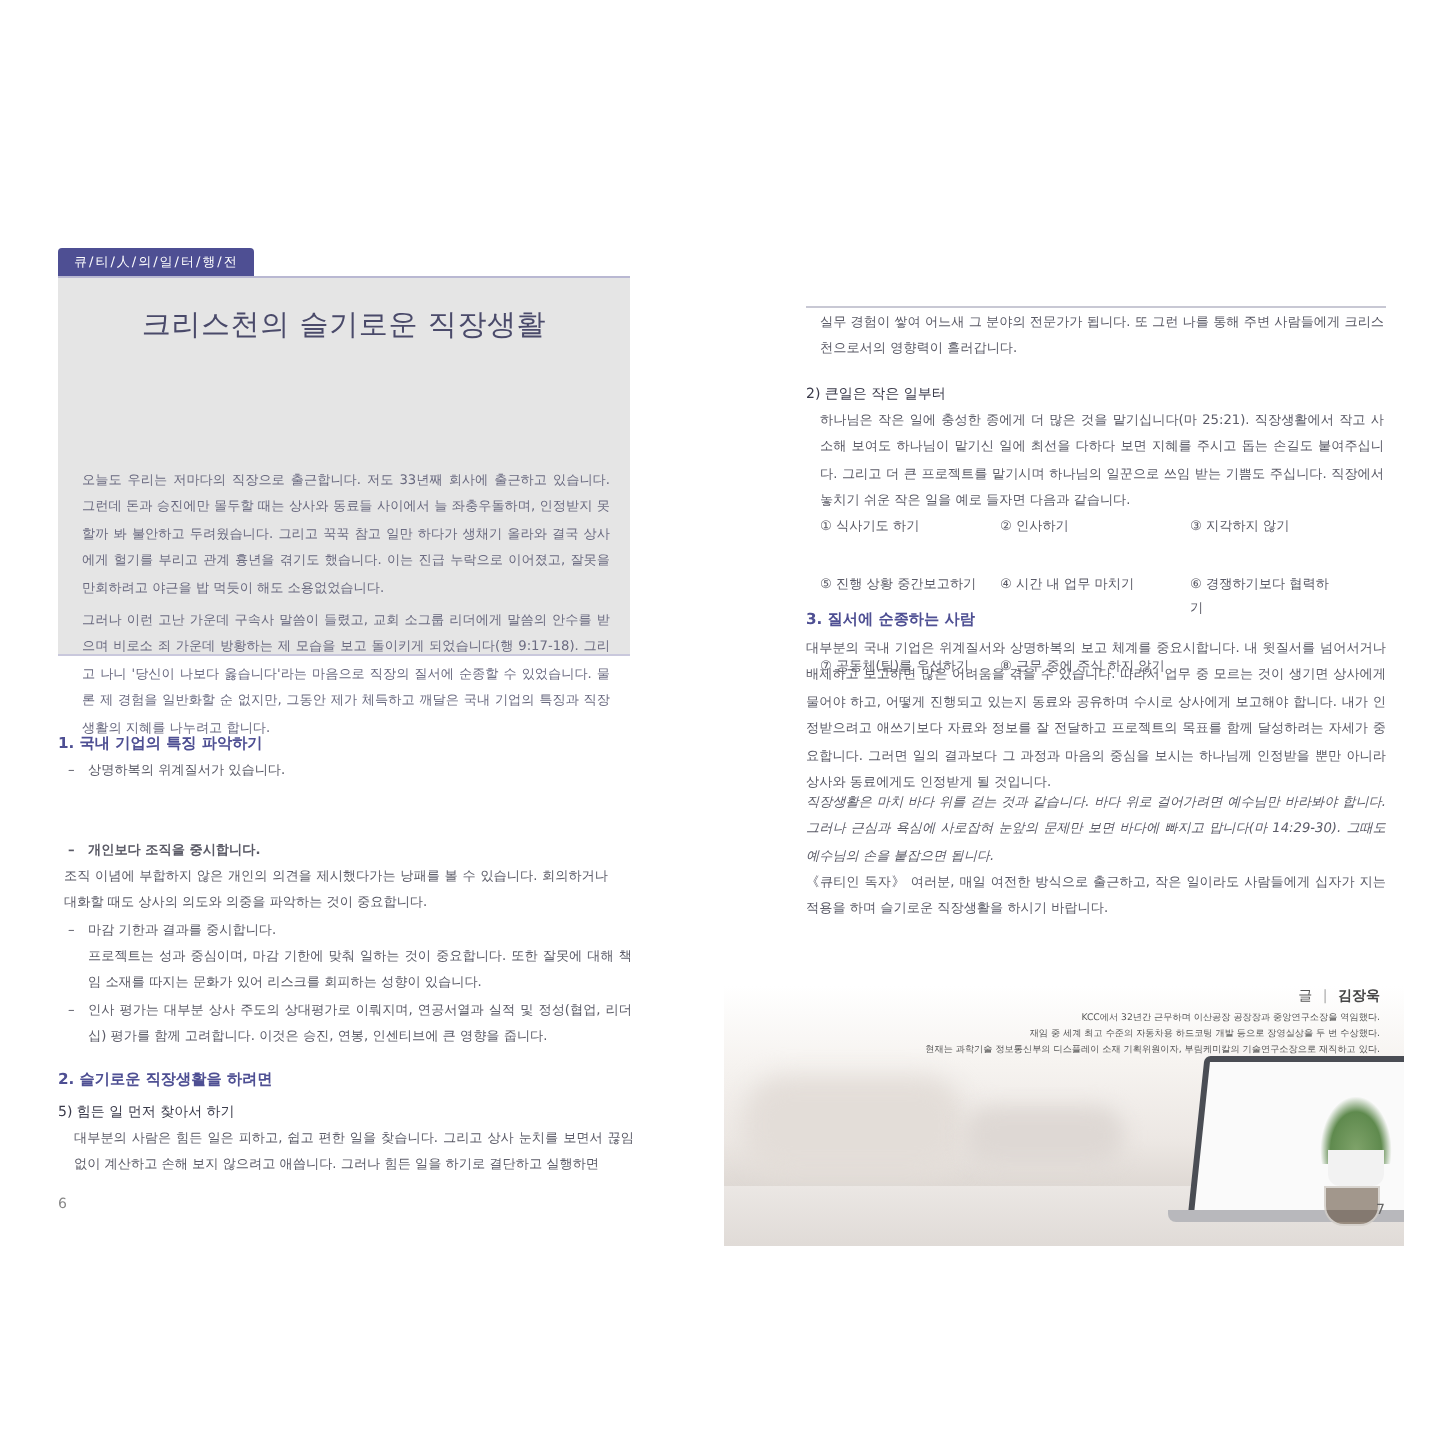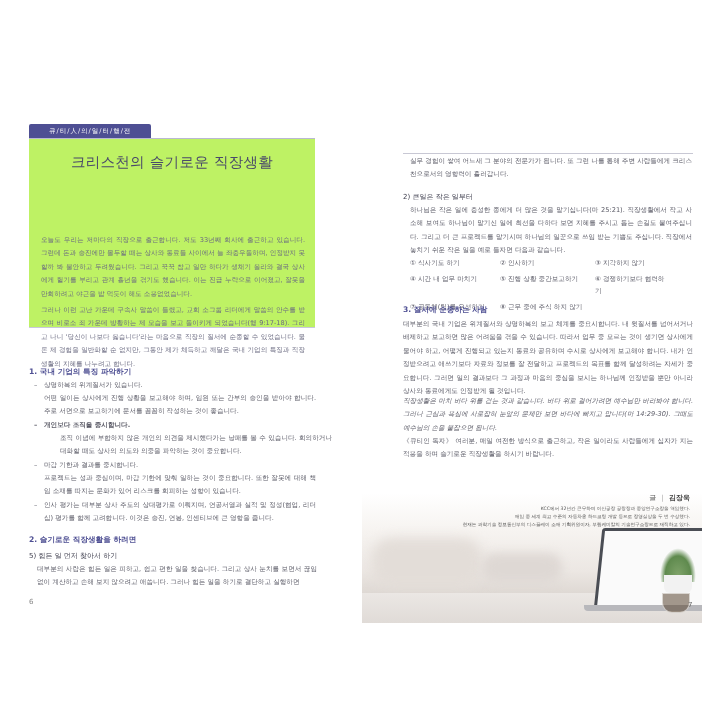--- a/index.html
+++ b/index.html
@@ -1,43 +1,43 @@
 <!DOCTYPE html>
 <html><head>
 <meta charset="utf-8">
 <style>
   html, body { margin:0; padding:0; }
   body { width:720px; height:720px; background:#ffffff; position:relative; overflow:hidden;
          font-family:"DejaVu Sans", "Liberation Sans", sans-serif; color:#4a4a55; }
   .page { position:absolute; top:0; height:720px; }
   .left { left:0; width:360px; }
 
-  .tag { position:absolute; left:29px; top:124px; height:14px; padding:0 20px;
+  .tag { position:absolute; left:29px; top:124px; height:14px; padding:0 8px;
          background:#4e4f93; color:#fff; font-size:6.5px; line-height:14px; letter-spacing:1px;
          border-radius:2px 2px 0 0; white-space:nowrap; }
   .intro-box { position:absolute; left:29px; top:138px; width:286px; height:188px;
-               background:#bef264; border-top:1px solid #b9b8d2; border-bottom:1px solid #c9c8dc; }
+               background:#e5e5e5; border-top:1px solid #b9b8d2; border-bottom:1px solid #c9c8dc; }
   .title { position:absolute; left:0; right:0; top:14px; text-align:center;
            font-size:14.5px; color:#4a4a6a; letter-spacing:0.3px; }
   .intro-p { position:absolute; left:12px; right:10px; font-size:6.6px; line-height:13.4px;
              color:#6a6a80; text-align:justify;margin-top:48px; }
 
   .h-sec { position:absolute; font-size:7.6px; font-weight:bold; color:#4e4f93; white-space:nowrap; }
   .h-sub { position:absolute; font-size:7px; font-weight:normal; color:#3a3a4a; white-space:nowrap; }
   .body-p { position:absolute; font-size:6.6px; line-height:13.4px; color:#5a5a66; text-align:justify; }
   .bullet { position:absolute; font-size:6.6px; line-height:13.4px; color:#5a5a66; }
   .bullet .dash { display:inline-block; width:10px; }
   .bullet-body { position:absolute; font-size:6.6px; line-height:13.4px; color:#5a5a66; text-align:justify; }
 
   .page-num { position:absolute; font-size:7px; color:#888; }
 
   .top-rule { position:absolute; left:403px; top:153px; width:290px; height:1px; background:#c8c8d4; }
 
   .grid { position:absolute; left:410px; top:257px; width:260px; font-size:6.6px; color:#5a5a66;
-          display:grid; grid-template-columns:90px 95px 75px; row-gap:4px; line-height:12px; }
+          display:grid; grid-template-columns:90px 95px 75px; row-gap:17px; line-height:12px; }
 
   .photo { position:absolute; left:362px; top:493px; width:340px; height:130px; overflow:hidden;
            background:linear-gradient(180deg,#ffffff 0%,#f6f3f0 30%,#ece7e3 60%,#dcd6d1 80%,#e6e2de 100%); }
   .blur1 { position:absolute; left:10px; top:45px; width:110px; height:50px; background:#e3ddd8; border-radius:20px; filter:blur(6px); }
   .blur2 { position:absolute; left:120px; top:60px; width:80px; height:30px; background:#ded8d4; border-radius:14px; filter:blur(5px); }
   .table-top { position:absolute; left:0; right:0; top:100px; height:30px; background:linear-gradient(180deg,#ebe7e4,#e0dbd7); }
   .laptop-screen { position:absolute; left:236px; top:35px; width:110px; height:76px; background:#fafafa;
                    border:3px solid #4a4d54; border-radius:3px; transform:skewX(-6deg); }
   .laptop-base { position:absolute; left:222px; top:112px; width:150px; height:6px; background:#b8b8bc; border-radius:0 0 4px 4px; }
   .plant { position:absolute; left:298px; top:55px; width:36px; height:34px;
@@ -57,24 +57,23 @@
   <div class="tag">큐/티/人/의/일/터/행/전</div>
   <div class="intro-box">
     <div class="title">크리스천의 슬기로운 직장생활</div>
     <div class="intro-p" style="top:47px;">오늘도 우리는 저마다의 직장으로 출근합니다. 저도 33년째 회사에 출근하고 있습니다. 그런데 돈과 승진에만 몰두할 때는 상사와 동료들 사이에서 늘 좌충우돌하며, 인정받지 못할까 봐 불안하고 두려웠습니다. 그리고 꾹꾹 참고 일만 하다가 생채기 올라와 결국 상사에게 헐기를 부리고 관계 흉년을 겪기도 했습니다. 이는 진급 누락으로 이어졌고, 잘못을 만회하려고 야근을 밥 먹듯이 해도 소용없었습니다.</div>
     <div class="intro-p" style="top:117px;">그러나 이런 고난 가운데 구속사 말씀이 들렸고, 교회 소그룹 리더에게 말씀의 안수를 받으며 비로소 죄 가운데 방황하는 제 모습을 보고 돌이키게 되었습니다(행 9:17-18). 그리고 나니 '당신이 나보다 옳습니다'라는 마음으로 직장의 질서에 순종할 수 있었습니다. 물론 제 경험을 일반화할 순 없지만, 그동안 제가 체득하고 깨달은 국내 기업의 특징과 직장생활의 지혜를 나누려고 합니다.</div>
   </div>
 
   <div class="h-sec" style="left:29px; top:367px;">1. 국내 기업의 특징 파악하기</div>
 
   <div class="bullet" style="left:34px; top:379px; width:290px;"><span class="dash">–</span><span>상명하복의 위계질서가 있습니다.</span></div>
-  <div class="bullet-body" style="left:44px; top:392px; width:272px;">어떤 일이든 상사에게 진행 상황을 보고해야 하며, 임원 또는 간부의 승인을 받아야 합니다. 주로 서면으로 보고하기에 문서를 꼼꼼히 작성하는 것이 좋습니다.</div>
 
   <div class="bullet" style="left:34px; top:419px; width:290px;font-weight:bold;"><span class="dash">–</span><span>개인보다 조직을 중시합니다.</span></div>
-  <div class="bullet-body" style="left:60px; top:432px; width:272px;">조직 이념에 부합하지 않은 개인의 의견을 제시했다가는 낭패를 볼 수 있습니다. 회의하거나 대화할 때도 상사의 의도와 의중을 파악하는 것이 중요합니다.</div>
+  <div class="bullet-body" style="left:32px; top:432px; width:272px;">조직 이념에 부합하지 않은 개인의 의견을 제시했다가는 낭패를 볼 수 있습니다. 회의하거나 대화할 때도 상사의 의도와 의중을 파악하는 것이 중요합니다.</div>
 
   <div class="bullet" style="left:34px; top:459px; width:290px;"><span class="dash">–</span><span>마감 기한과 결과를 중시합니다.</span></div>
   <div class="bullet-body" style="left:44px; top:472px; width:272px;">프로젝트는 성과 중심이며, 마감 기한에 맞춰 일하는 것이 중요합니다. 또한 잘못에 대해 책임 소재를 따지는 문화가 있어 리스크를 회피하는 성향이 있습니다.</div>
 
   <div class="bullet" style="left:34px; top:499px; width:282px; display:flex;">
       <span class="dash" style="flex:none;">–</span>
       <span style="text-align:justify;">인사 평가는 대부분 상사 주도의 상대평가로 이뤄지며, 연공서열과 실적 및 정성(협업, 리더십) 평가를 함께 고려합니다. 이것은 승진, 연봉, 인센티브에 큰 영향을 줍니다.</span>
     </div>
 
   <div class="h-sec" style="left:29px; top:535px;">2. 슬기로운 직장생활을 하려면</div>
@@ -88,22 +87,22 @@
 
 <div class="body-p" style="left:410px; top:155px; width:282px;">실무 경험이 쌓여 어느새 그 분야의 전문가가 됩니다. 또 그런 나를 통해 주변 사람들에게 크리스천으로서의 영향력이 흘러갑니다.</div>
 
 <div class="h-sub" style="left:403px; top:192px;">2) 큰일은 작은 일부터</div>
 <div class="body-p" style="left:410px; top:204px; width:282px;">하나님은 작은 일에 충성한 종에게 더 많은 것을 맡기십니다(마 25:21). 직장생활에서 작고 사소해 보여도 하나님이 맡기신 일에 최선을 다하다 보면 지혜를 주시고 돕는 손길도 붙여주십니다. 그리고 더 큰 프로젝트를 맡기시며 하나님의 일꾼으로 쓰임 받는 기쁨도 주십니다. 직장에서 놓치기 쉬운 작은 일을 예로 들자면 다음과 같습니다.</div>
 
 <div class="grid">
   <span>① 식사기도 하기</span>
   <span>② 인사하기</span>
   <span>③ 지각하지 않기</span>
+  <span>⑤ 진행 상황 중간보고하기</span>
   <span>④ 시간 내 업무 마치기</span>
-  <span>⑤ 진행 상황 중간보고하기</span>
   <span>⑥ 경쟁하기보다 협력하기</span>
   <span>⑦ 공동체(팀)를 우선하기</span>
   <span>⑧ 근무 중에 주식 하지 않기</span>
 </div>
 
 <div class="h-sec" style="left:403px; top:305px;text-align:center;">3. 질서에 순종하는 사람</div>
 <div class="body-p" style="left:403px; top:318px; width:290px;">대부분의 국내 기업은 위계질서와 상명하복의 보고 체계를 중요시합니다. 내 윗질서를 넘어서거나 배제하고 보고하면 많은 어려움을 겪을 수 있습니다. 따라서 업무 중 모르는 것이 생기면 상사에게 물어야 하고, 어떻게 진행되고 있는지 동료와 공유하며 수시로 상사에게 보고해야 합니다. 내가 인정받으려고 애쓰기보다 자료와 정보를 잘 전달하고 프로젝트의 목표를 함께 달성하려는 자세가 중요합니다. 그러면 일의 결과보다 그 과정과 마음의 중심을 보시는 하나님께 인정받을 뿐만 아니라 상사와 동료에게도 인정받게 될 것입니다.</div>
 <div class="body-p" style="left:403px; top:395px; width:290px;font-style:italic;">직장생활은 마치 바다 위를 걷는 것과 같습니다. 바다 위로 걸어가려면 예수님만 바라봐야 합니다. 그러나 근심과 욕심에 사로잡혀 눈앞의 문제만 보면 바다에 빠지고 맙니다(마 14:29-30). 그때도 예수님의 손을 붙잡으면 됩니다.</div>
 <div class="body-p" style="left:403px; top:435px; width:290px;">《큐티인 독자》 여러분, 매일 여전한 방식으로 출근하고, 작은 일이라도 사람들에게 십자가 지는 적용을 하며 슬기로운 직장생활을 하시기 바랍니다.</div>
 

